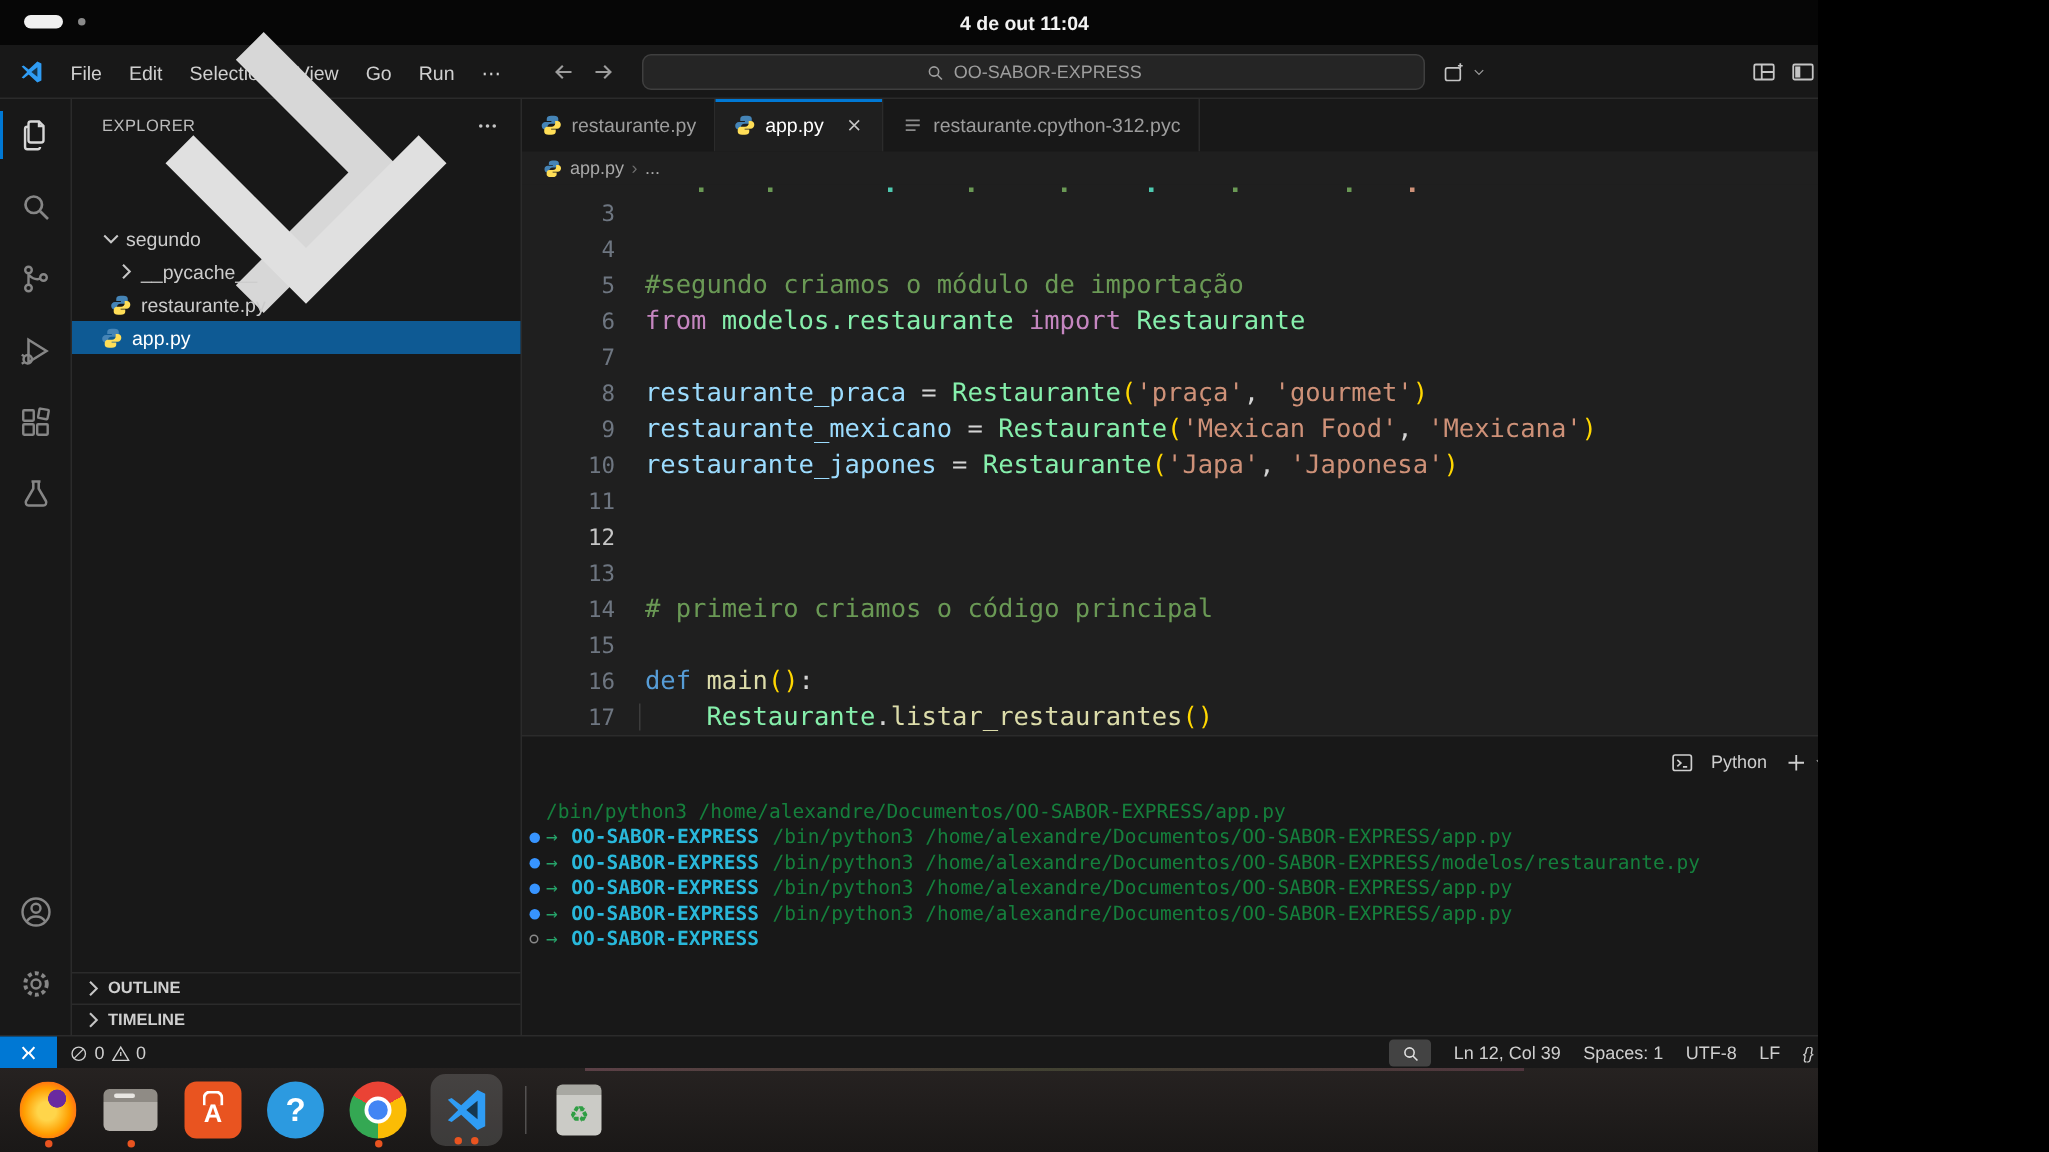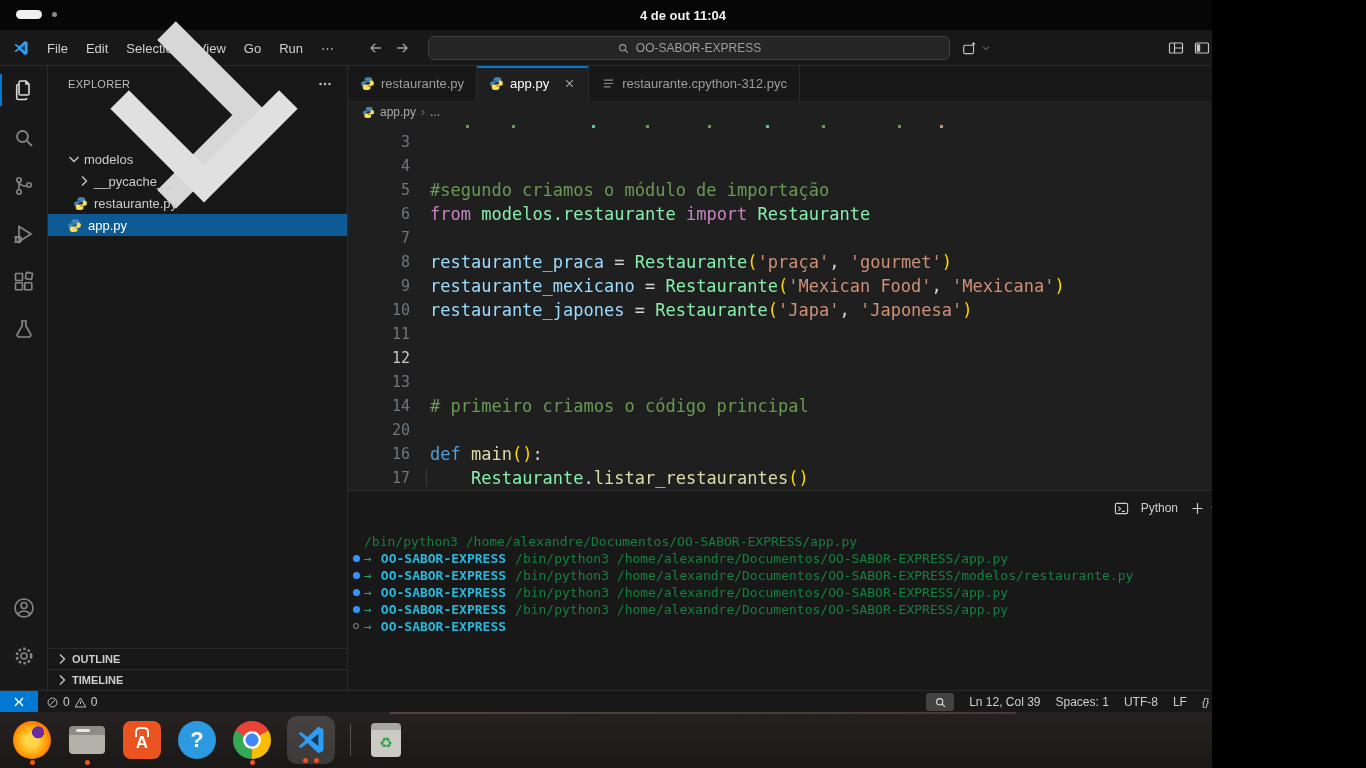--- a/index.html
+++ b/index.html
@@ -458,21 +458,21 @@
                 </svg>
               </span>
             </div>
           </div>
           <div class="sb-row " style="top: 82px; padding-left: 18px;">
             <span class="icon chev">
               <svg viewBox="0 0 16 16">
                 <path d="M3.5 6L8 10.5 12.5 6" fill="none" stroke="currentColor" stroke-width="1.4"></path>
               </svg>
             </span>
-            <span>modelos</span>
+            <span>segundo</span>
           </div>
           <div class="sb-row " style="top: 104px; padding-left: 28px;">
             <span class="icon chev">
               <svg viewBox="0 0 16 16">
                 <path d="M6 3.5L10.5 8 6 12.5" fill="none" stroke="currentColor" stroke-width="1.4"></path>
               </svg>
             </span>
             <span>__pycache__</span>
           </div>
           <div class="sb-row " style="top: 126px; padding-left: 25px;">
@@ -634,21 +634,21 @@
             </div>
             <div class="row">
               <span class="ln">13</span>
               <span class="ct"></span>
             </div>
             <div class="row">
               <span class="ln">14</span>
               <span class="ct"><span class="tok-comment"># primeiro criamos o código principal</span></span>
             </div>
             <div class="row">
-              <span class="ln">20</span>
+              <span class="ln">15</span>
               <span class="ct"></span>
             </div>
             <div class="row">
               <span class="ln">16</span>
               <span class="ct"><span class="tok-keyword2">def</span><span class="tok-plain"> </span><span class="tok-func">main</span><span class="tok-paren">()</span><span class="tok-plain">:</span></span>
             </div>
             <div class="row">
               <span class="ln">17</span>
               <span class="ct"><span class="iguide"></span><span class="tok-plain">    </span><span class="tok-type">Restaurante</span><span class="tok-plain">.</span><span class="tok-func">listar_restaurantes</span><span class="tok-paren">()</span></span>
             </div>

